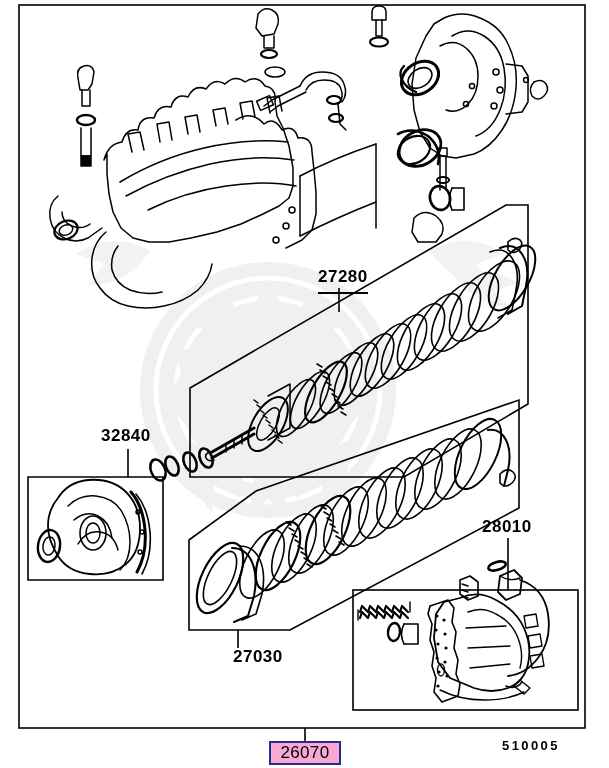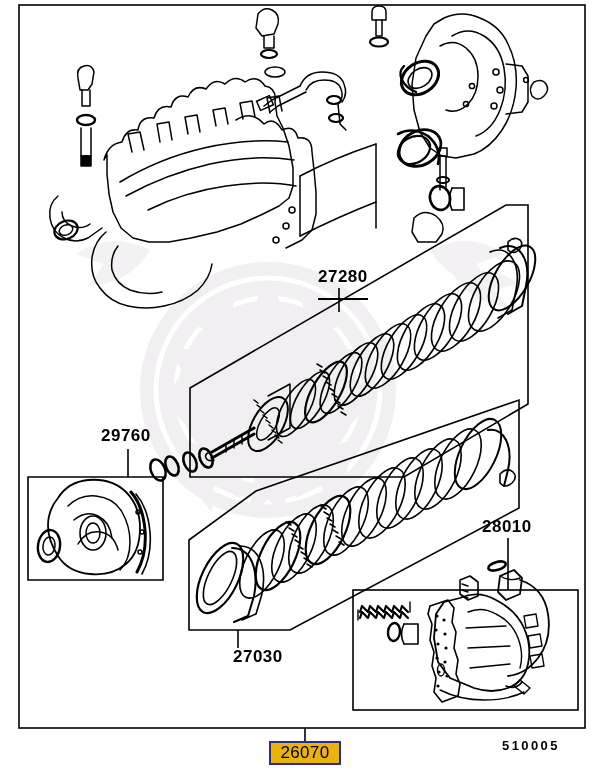--- a/index.html
+++ b/index.html
@@ -32,29 +32,29 @@
     font-family: "Liberation Sans", sans-serif;
     font-size: 17px;
     font-weight: 700;
     color: #000000;
     letter-spacing: 0.5px;
     white-space: nowrap;
     line-height: 1;
   }
   .partnum.underlined {
     border-bottom: 2px solid #000;
-    padding-bottom: 13px;
+    padding-bottom: 7px;
   }
   #highlight-box {
     position: absolute;
     left: 269px;
     top: 741px;
     width: 72px;
     height: 24px;
-    background: #eab308;
+    background: #f9a8d4;
     border: 2px solid #2b2b8f;
     box-sizing: border-box;
   }
   #highlight-box .label {
     position: absolute;
     left: 0; top: 0;
     width: 100%;
     height: 100%;
     display: flex;
     align-items: center;
@@ -388,21 +388,21 @@
       <path d="M520 580 q24 8 28 34 q4 26 -10 44 q-12 16 -30 18" stroke-width="1.8"></path>
       <path d="M506 686 q10 4 16 -4" stroke-width="1.6"></path>
       <path d="M520 680 l10 8 l-6 6 l-10 -8 Z"></path>
 
       <path d="M440 690 q20 10 44 10 q24 0 40 -8"></path>
     </g>
   </svg>
 
   <div class="partnum underlined" style="left:318px; top:268px;">27280</div>
 
-  <div class="partnum" style="left:101px; top:427px;">29760</div>
+  <div class="partnum" style="left:101px; top:427px;">32840</div>
 
   <div class="partnum" style="left:205px; top:648px;margin-left:28px;">27030</div>
 
   <div class="partnum" style="left:482px; top:518px;text-align:center;">28010</div>
 
   <div id="highlight-box">
     <span class="label">26070</span>
   </div>
 
   <div id="sheet-code">510005</div>

